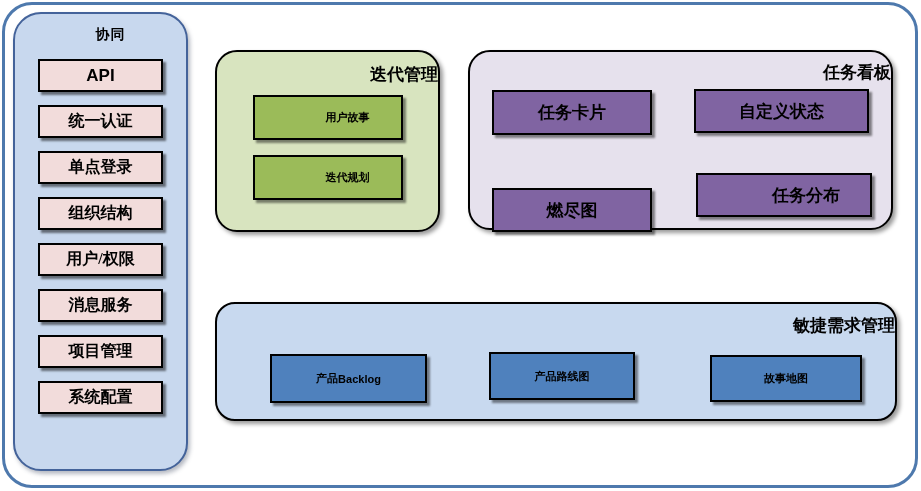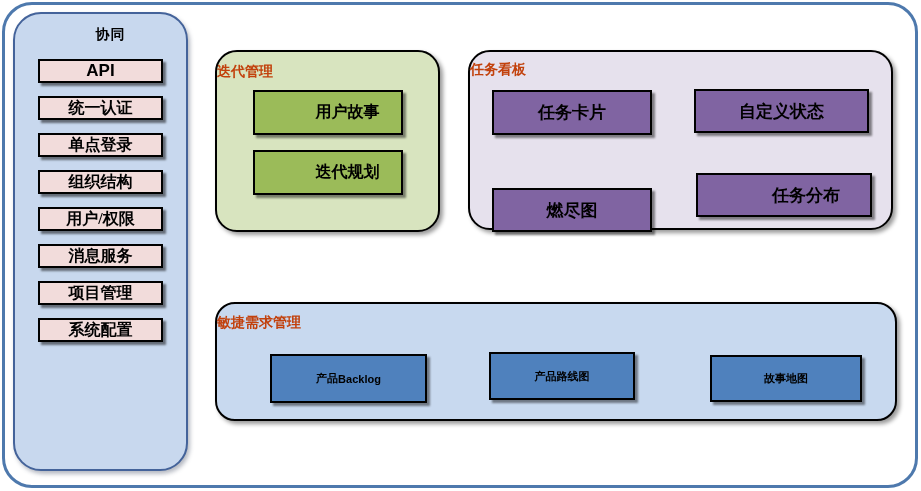--- a/index.html
+++ b/index.html
@@ -45,21 +45,21 @@
     margin-left: 20px;
   }
   .sidebar-items {
     margin-top: 15px;
     display: flex;
     flex-direction: column;
     gap: 13px;
   }
   .side-box {
     width: 125px;
-    height: 24px;
+    height: 33px;
     background: #f2dcdb;
     border: 2px solid #000;
     box-shadow: 3px 3px 2px rgba(0,0,0,0.5);
     display: flex;
     align-items: center;
     justify-content: center;
   }
 
   
   .box-label {
@@ -77,24 +77,24 @@
   .latin-big { font-size: 18px; }
 
   
   .panel {
     position: absolute;
     border: 2px solid #000;
     border-radius: 22px;
     box-shadow: 3px 3px 4px rgba(0,0,0,0.4);
   }
   .panel-title {
-    text-align: left;
-    font-size: 14px;
-    font-weight: bold;
-    color: #c2410c;
+    text-align: right;
+    font-size: 17px;
+    font-weight: bold;
+    color: #000000;
   }
   .feature-box {
     border: 2px solid #000;
     box-shadow: 3px 3px 2px rgba(0,0,0,0.45);
     display: flex;
     align-items: center;
     justify-content: center;
   }
 
   
@@ -108,21 +108,21 @@
     margin-top: 9px;
     display: flex;
     flex-direction: column;
     align-items: center;
     gap: 15px;
   }
   .iteration-items .feature-box {
     width: 150px; height: 45px;
     background: #9bbb59;
   }
-  .iteration-items .box-label { font-size: 16px; margin-left: 40px; }
+  .iteration-items .box-label { font-size: 11px; margin-left: 40px; }
 
   
   .panel-kanban {
     left: 468px; top: 50px;
     width: 425px; height: 180px;
     background: #e6e1ed;
   }
   .panel-kanban .panel-title { padding-top: 9px; }
   .panel-kanban .feature-box {
     position: absolute;

